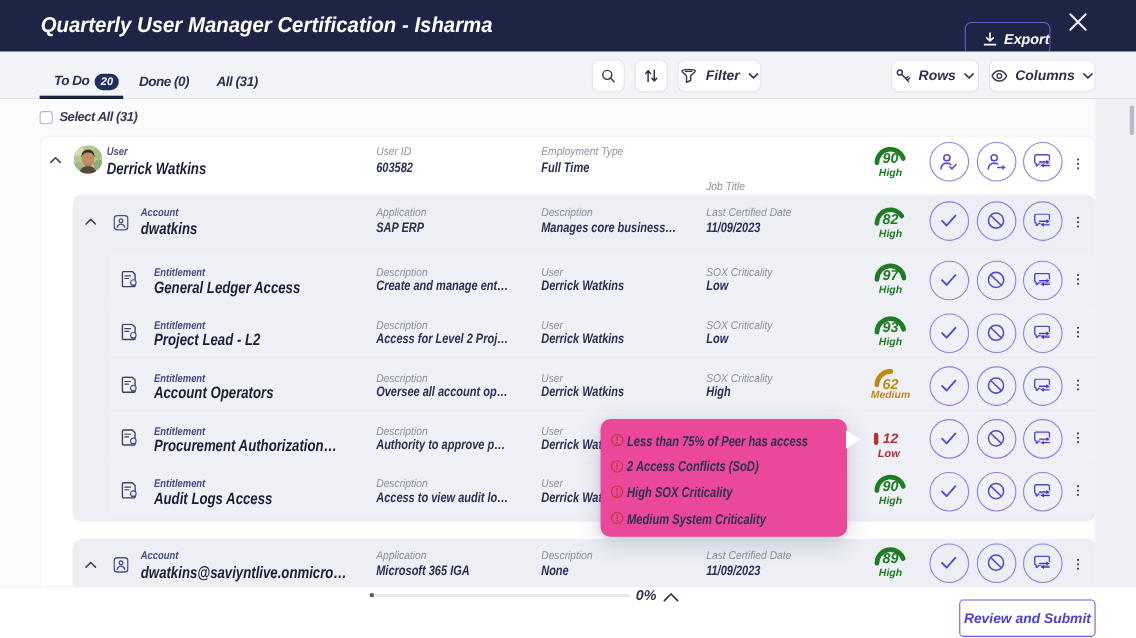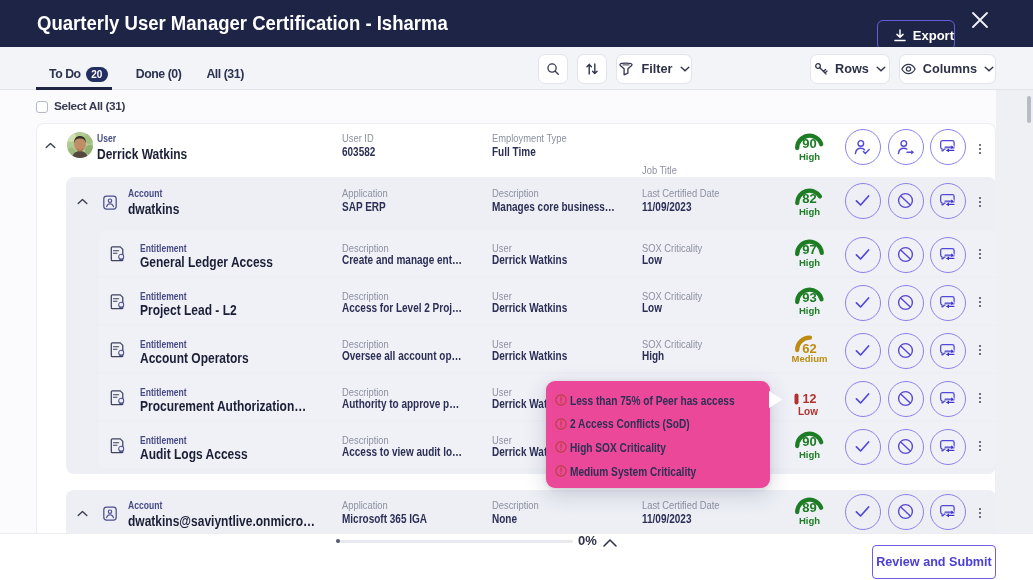--- a/index.html
+++ b/index.html
@@ -1,18 +1,18 @@
 <!DOCTYPE html>
 <html><head>
 <meta charset="utf-8">
 <style>
 * { margin:0; padding:0; box-sizing:border-box; }
 html,body { width:1033px; height:580px; }
 body { font-family:"Liberation Sans", sans-serif; position:relative; background:#fff; overflow:hidden; }
-#page { position:absolute; left:0; top:0; width:1033px; height:580px; }
+#page { position:absolute; left:0; top:0; width:1033px; height:580px;font-style:italic; }
 .abs { position:absolute; }
 #hdr { left:0; top:0; width:1033px; height:47px; background:#1e2446; }
 #hdr h1 { position:absolute; left:37px; top:12px; font-size:19.5px; font-weight:bold; color:#fff; transform:scaleX(0.95); transform-origin:0 50%; white-space:nowrap; }
 #exportBtn { position:absolute; left:877px; top:20px; width:78px; height:30px; border:1.5px solid #655cd8; border-radius:6px; color:#fff; font-size:13px; font-weight:bold; display:flex; align-items:center; justify-content:flex-end; gap:7px; }
 #closeX { position:absolute; left:971px; top:11px; width:18px; height:18px; }
 #tbar { left:0; top:47px; width:1033px; height:43px; background:#f3f4f8; border-bottom:1px solid #e2e4ea; }
 .tbtn { position:absolute; top:54px; white-space:nowrap; height:30px; background:#fff; border:1px solid #e2e4ea; border-radius:7px; display:flex; align-items:center; justify-content:center; gap:7px; font-size:12.7px; font-weight:600; color:#2d3147; }
 #tabs { left:49px; top:47px; height:43px; display:flex; align-items:center; padding-top:11px; }
 .tab { font-size:12.3px; font-weight:bold; color:#2b3150; letter-spacing:-0.45px; }
 #tabActive { position:absolute; left:36px; top:87px; width:76px; height:3px; background:#1e2446; }
@@ -48,21 +48,21 @@
             <path d="M1 12.5h11"></path>
           </g>
         </svg>Export</div>
   <svg id="closeX" width="18" height="18" viewBox="0 0 18 18">
         <path d="M2 2L16 16M16 2L2 16" stroke="#f2f2f6" stroke-width="1.8" stroke-linecap="round"></path>
       </svg>
 </div>
 <div id="tbar" class="abs"></div>
 <div id="tabs" class="abs">
   <span class="tab">To Do<span class="badge">20</span></span>
-  <span class="tab" style="margin-left:28px;">Done (0)</span>
+  <span class="tab" style="margin-left:18px;">Done (0)</span>
   <span class="tab" style="margin-left:25px;">All (31)</span>
 </div>
 <div id="tabActive" class="abs"></div>
 <div class="tbtn" style="left:538px; width:30px;">
       <svg width="14" height="14" viewBox="0 0 15 15">
         <circle cx="6.5" cy="6.5" r="4.4" stroke="#343850" stroke-width="1.4" fill="none"></circle>
         <path d="M9.9 9.9L13.2 13.2" stroke="#343850" stroke-width="1.4" stroke-linecap="round"></path>
       </svg>
     </div>
 <div class="tbtn" style="left:577px; width:30px;">

